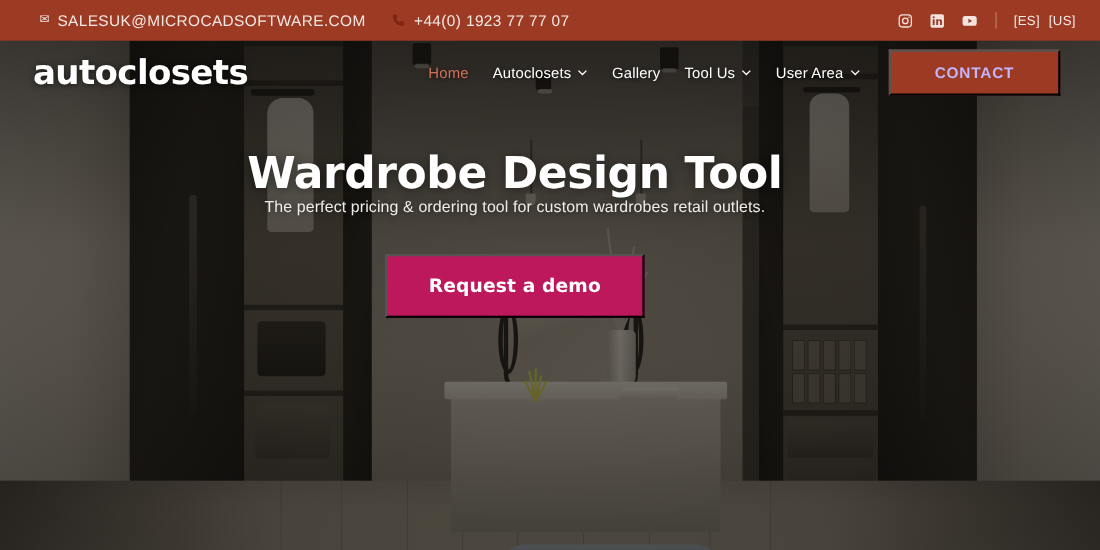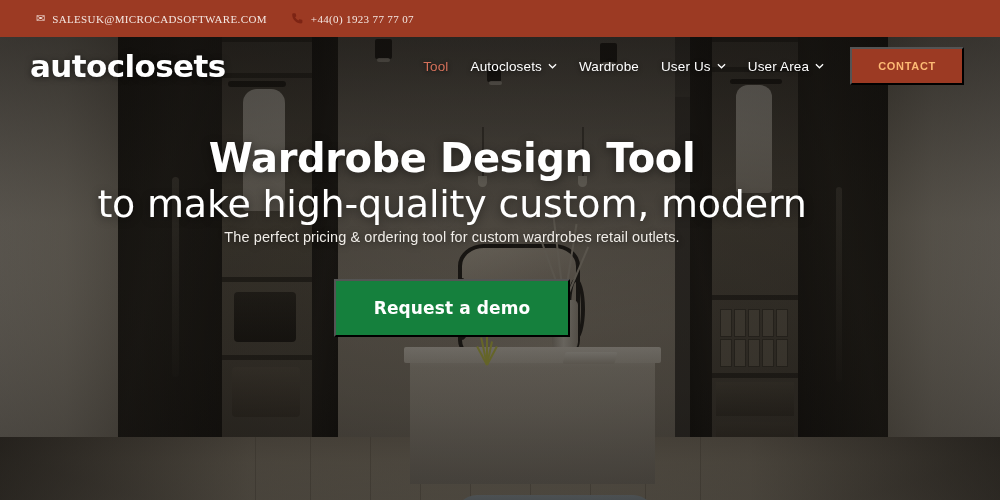--- a/index.html
+++ b/index.html
@@ -13,21 +13,21 @@
   
   .topbar {
     position:absolute; top:0; left:0; width:1000px; height:37px;
     background:#9c3a23;
     display:flex; align-items:center;
     z-index:30;
   }
   .topbar-left { display:flex; align-items:center; padding-left:36px; gap:24px; }
   .tb-item { display:flex; align-items:center; gap:7px; }
   .tb-item .txt {
-    color:#f4e7e2; font-size:11px; letter-spacing:.35px; white-space:nowrap;font-family:Liberation Serif, serif;
+    color:#f4e7e2; font-size:14px; letter-spacing:.35px; white-space:nowrap;
   }
   .env-icon { font-size:11px; color:#f0ddd6; line-height:1; }
   .phone-icon { display:inline-block; width:13px; height:13px; color:#7d2414; }
   .phone-icon svg { display:block; width:13px; height:13px; }
 
   .topbar-right {
     margin-left:auto; display:flex; align-items:center;
     gap:14px; padding-right:22px;
   }
   .soc {
@@ -251,48 +251,48 @@
   .mi {
     display:flex; align-items:center; gap:6px;
     color:#ffffff; font-size:13.5px; letter-spacing:.15px; white-space:nowrap;
     text-shadow:0 1px 4px rgba(0,0,0,.6);
   }
   .mi.active { color:#d4705a; }
   .caret { width:9px; height:6px; display:block; }
   .caret svg { display:block; }
   .contact-btn {
     margin-left:26px; margin-right:24px;
-    background:#9c3a23; color:#fdba74;
-    font-size:11px; font-weight:700; letter-spacing:.7px;
-    padding:11px 26px; white-space:nowrap;
+    background:#9c3a23; color:#c4b5fd;
+    font-size:14px; font-weight:700; letter-spacing:.7px;
+    padding:11px 40px; white-space:nowrap;
   }
 
   
   .hero-content {
-    position:absolute; top:37px; left:0; width:904px; height:463px;
+    position:absolute; top:37px; left:16px; width:904px; height:463px;
     display:flex; flex-direction:column; align-items:center;
     z-index:20; pointer-events:none;
   }
   .h1 {
     text-align:center; color:#ffffff; width:900px;
     text-shadow:0 2px 10px rgba(0,0,0,.45);
     font-family:"DejaVu Sans", sans-serif;
   }
   .h1-l1 {
     margin-top:98px; font-size:40px; font-weight:700; line-height:1.16; letter-spacing:-.4px;
   }
   .h1-l2, .h1-l3 {
     font-size:38px; font-weight:400; line-height:1.24; letter-spacing:-.2px;
   }
   .sub {
     color:#efece7; font-size:14.5px; letter-spacing:.1px;
     text-shadow:0 1px 6px rgba(0,0,0,.5);
   }
   .cta {
-    margin-top:34px; background:#15803d; color:#ffffff;
+    margin-top:34px; background:#be185d; color:#ffffff;
     font-size:17px; font-weight:700; letter-spacing:.1px;
     padding:17px 38px; pointer-events:auto;
     font-family:"DejaVu Sans", sans-serif;
   }
 </style>
 </head>
 <body>
 
 <div class="page">
 
@@ -399,46 +399,72 @@
         <span class="phone-icon">
           <svg viewBox="0 0 16 16" fill="currentColor">
               <path d="M3 1.5c-.8 0-1.5.7-1.5 1.5 0 6 5 11 11 11 .8 0 1.5-.7 1.5-1.5v-2c0-.4-.3-.8-.7-.9l-2.4-.6c-.4-.1-.8 0-1 .3l-.9 1.1a9.7 9.7 0 0 1-4-4l1.1-.9c.3-.2.4-.6.3-1l-.6-2.4c-.1-.4-.5-.7-.9-.7H3z"></path>
             </svg>
         </span>
         <span class="txt">+44(0) 1923 77 77 07</span>
       </a>
 
     </div>
 
+    <div class="topbar-right">
+      <a class="soc">
+        <svg width="14" height="14" viewBox="0 0 24 24" fill="none" stroke="currentColor" stroke-width="2">
+          <rect x="2.5" y="2.5" width="19" height="19" rx="5"></rect>
+          <circle cx="12" cy="12" r="4.2"></circle>
+          <circle cx="17.6" cy="6.4" r="1.1" fill="currentColor" stroke="none"></circle>
+        </svg>
+      </a>
+      <a class="soc">
+        <svg width="14" height="14" viewBox="0 0 24 24" fill="currentColor">
+          <rect x="1.5" y="1.5" width="21" height="21" rx="3"></rect>
+          <rect x="5" y="9.5" width="3" height="9" fill="#9c3a23"></rect>
+          <circle cx="6.5" cy="6.4" r="1.7" fill="#9c3a23"></circle>
+          <path d="M10.5 9.5h3v1.3c.5-.9 1.5-1.5 2.8-1.5 2.1 0 3.2 1.3 3.2 3.8v5.4h-3v-4.9c0-1.2-.4-1.9-1.4-1.9s-1.6.7-1.6 1.9v4.9h-3z" fill="#9c3a23"></path>
+        </svg>
+      </a>
+      <a class="soc">
+        <svg width="15" height="14" viewBox="0 0 24 24" fill="currentColor">
+          <rect x="1" y="4.5" width="22" height="15" rx="4"></rect>
+          <path d="M10 8.6l6 3.4-6 3.4z" fill="#9c3a23"></path>
+        </svg>
+      </a>
+      <span class="tb-divider"></span>
+      <a class="lang">[ES]</a>
+      <a class="lang">[US]</a>
+    </div>
   </div>
 
   <div class="nav">
     <a class="logo">autoclosets</a>
 
     <div class="menu">
 
       <a class="mi active">
-        <span>Tool</span>
+        <span>Home</span>
       </a>
 
       <a class="mi">
         <span>Autoclosets</span>
         <span class="caret">
           <svg width="9" height="6" viewBox="0 0 10 6" fill="none" stroke="currentColor" stroke-width="1.4">
               <path d="M1 1l4 4 4-4"></path>
             </svg>
         </span>
       </a>
 
       <a class="mi">
-        <span>Wardrobe</span>
+        <span>Gallery</span>
       </a>
 
       <a class="mi">
-        <span>User Us</span>
+        <span>Tool Us</span>
         <span class="caret">
           <svg width="9" height="6" viewBox="0 0 10 6" fill="none" stroke="currentColor" stroke-width="1.4">
               <path d="M1 1l4 4 4-4"></path>
             </svg>
         </span>
       </a>
 
       <a class="mi">
         <span>User Area</span>
         <span class="caret">
@@ -447,18 +473,17 @@
             </svg>
         </span>
       </a>
     </div>
 
     <button class="contact-btn">CONTACT</button>
   </div>
 
   <div class="hero-content">
     <div class="h1 h1-l1">Wardrobe Design Tool</div>
-    <div class="h1 h1-l2">to make high-quality custom, modern</div>
     <div class="sub">The perfect pricing &amp; ordering tool for custom wardrobes retail outlets.</div>
     <button class="cta">Request a demo</button>
   </div>
 
 </div>
 
 </body></html>

